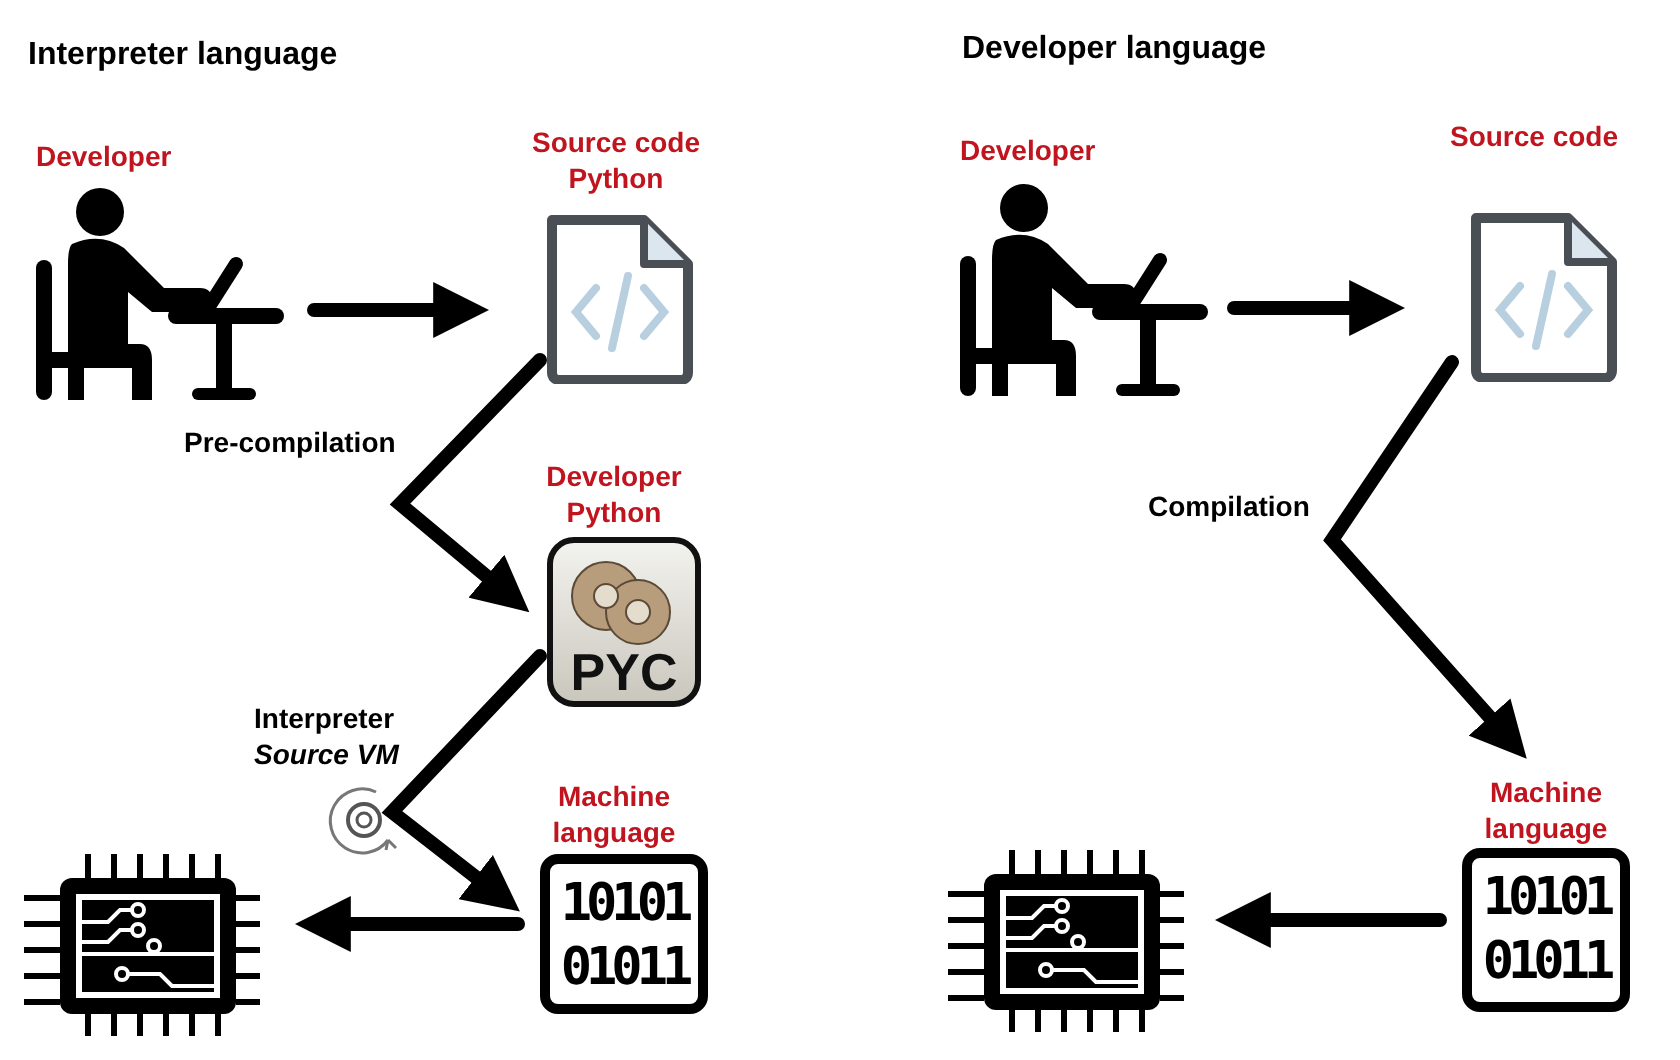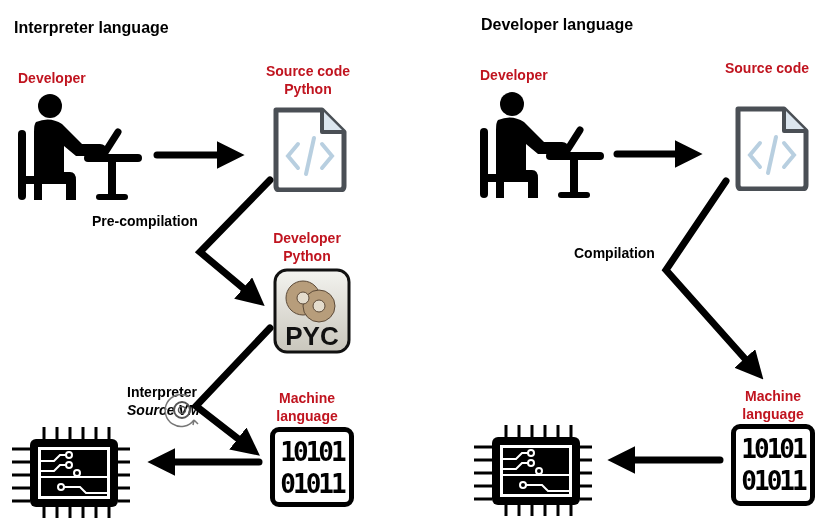--- a/index.html
+++ b/index.html
@@ -85,21 +85,21 @@
     <g fill="#b79d7b" stroke="#5c4a38" stroke-width="1">
       <circle cx="30" cy="30" r="17"></circle>
       <circle cx="46" cy="38" r="16"></circle>
     </g>
     <circle cx="30" cy="30" r="6" fill="#e4dccd" stroke="#5c4a38"></circle>
     <circle cx="46" cy="38" r="6" fill="#e4dccd" stroke="#5c4a38"></circle>
   </svg>
   <div style="position:absolute;left:0;top:54px;width:78px;text-align:center;font-weight:bold;font-size:26px;color:#111;line-height:28px;">PYC</div>
 </div>
 
-<div class="blk" style="left:127px;top:350px;margin-top:33px;">
+<div class="blk" style="left:127px;top:350px;">
   <div>Interpreter</div>
   <div class="ital">Source VM</div>
 </div>
 
 <svg class="icon" style="left:158px;top:390px;" width="46" height="40" viewBox="0 0 46 40">
   <path d="M30,6 A16,16 0 1,0 36,30" fill="none" stroke="#777" stroke-width="1.5"></path>
   <circle cx="24" cy="20" r="8" fill="none" stroke="#555" stroke-width="2"></circle>
   <circle cx="24" cy="20" r="3.5" fill="none" stroke="#555" stroke-width="1.5"></circle>
   <path d="M36,30 l4,4 M36,30 l-1,5" stroke="#777" stroke-width="1.5"></path>
 </svg>

